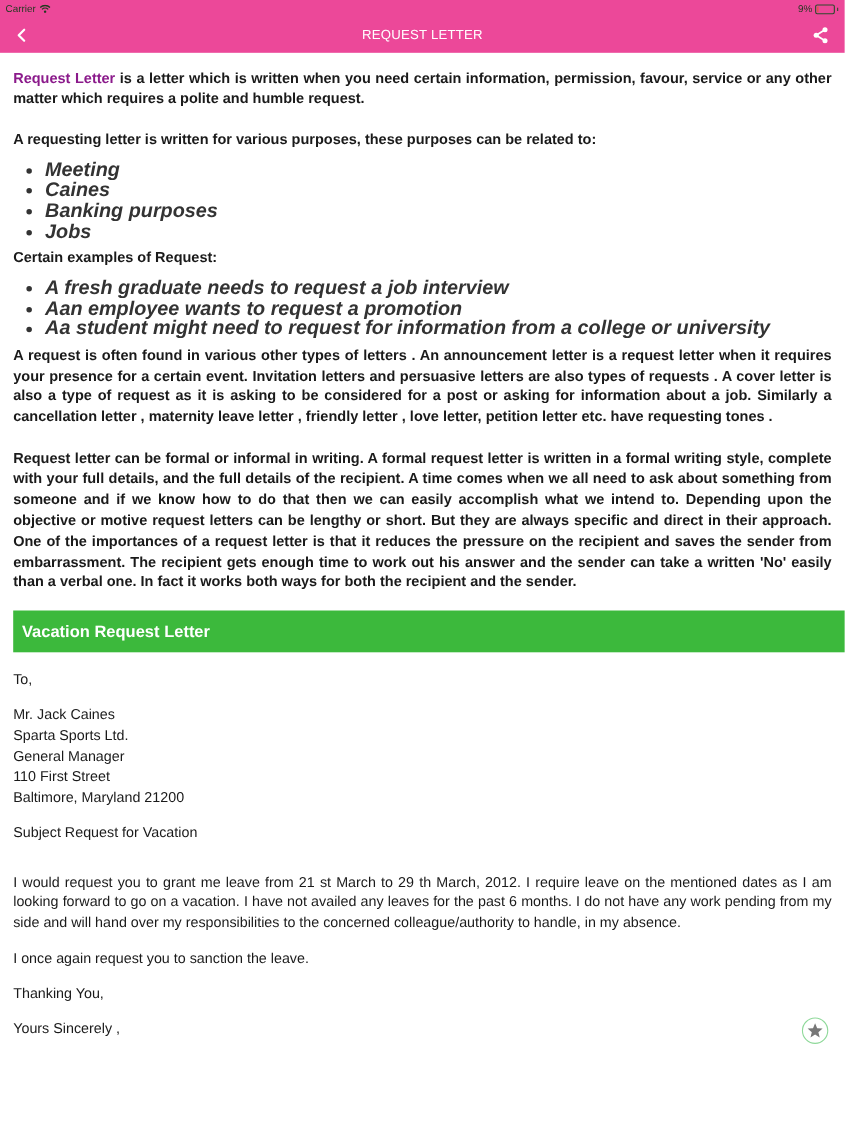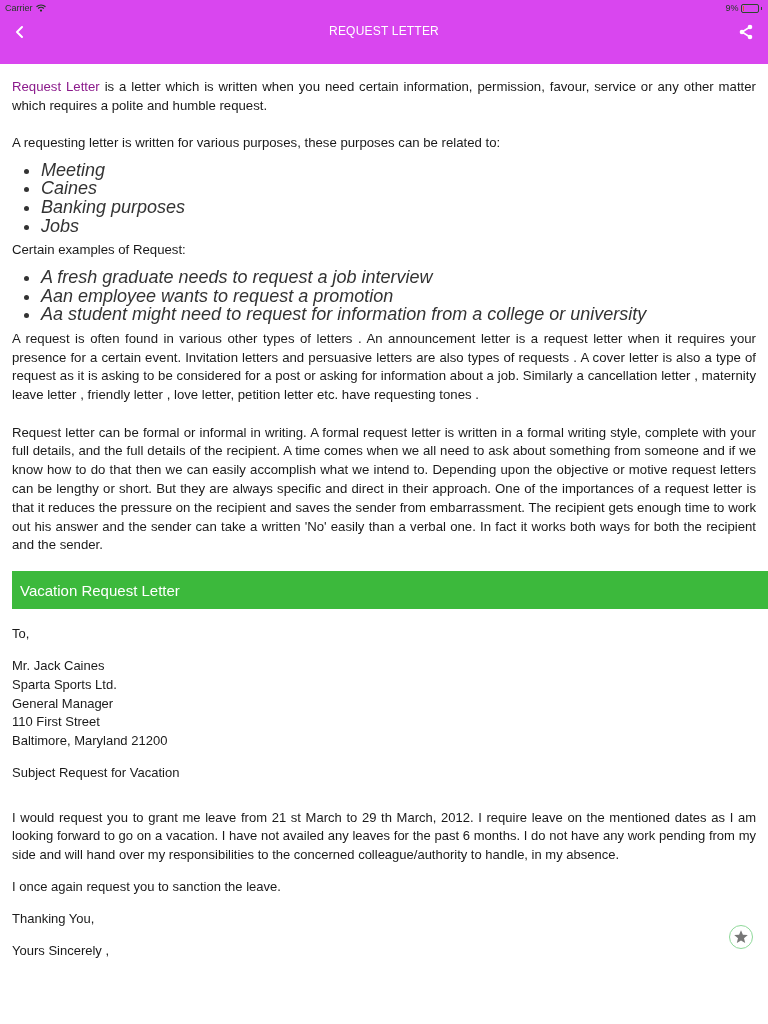--- a/index.html
+++ b/index.html
@@ -1,43 +1,43 @@
 <!DOCTYPE html>
 <html><head>
 <meta charset="utf-8">
 <style>
   html, body { margin: 0; padding: 0; }
   body {
     width: 768px; height: 1024px; overflow: hidden; background: #ffffff;
     font-family: "Liberation Sans", sans-serif; color: #1a1a1a;
     position: relative;
   }
-  .topbar { background: #d946ef; height: 64px; position: relative; color: #fff; }
+  .topbar { background: #ec4899; height: 48px; position: relative; color: #fff; }
   .status { height: 16px; position: relative; font-size: 9px; color: #1f3a1f; }
   .status .carrier { position: absolute; left: 5px; top: 3px; display: flex; align-items: center; gap: 3px; }
   .status .time { position: absolute; left: 0; right: 0; text-align: center; top: 3px; }
   .status .battery { position: absolute; right: 6px; top: 3px; display: flex; align-items: center; gap: 2px; }
   .batt-shell { width: 16px; height: 7px; border: 1px solid #2c4a2c; border-radius: 2px; position: relative; }
   .batt-fill { position: absolute; left: 1px; top: 1px; bottom: 1px; background: #e05a2a; }
   .batt-tip { width: 1.5px; height: 3px; background: #2c4a2c; }
   .navbar { height: 32px; position: relative; }
   .navbar .title { position: absolute; left: 0; right: 0; text-align: center; top: 8px; font-size: 12px; letter-spacing: 0.2px; }
   .navbar .back { position: absolute; left: 12px; top: 6px; width: 18px; height: 20px; cursor: pointer; }
   .navbar .share { position: absolute; right: 12px; top: 6px; width: 20px; height: 20px; cursor: pointer; }
 
-  .content { padding: 0 12px; font-size: 13.2px; line-height: 18.8px; }
+  .content { padding: 0 12px; font-size: 13.2px; line-height: 18.8px; font-weight: bold; }
   .content p { margin: 0; text-align: justify; }
   .intro { margin-top: 14px !important; }
   .link { color: #8b1a8b; }
   .gap { height: 18.5px; }
   ul { margin: 8px 0 6px 0; padding-left: 29px; }
   ul li { font-style: italic; color: #333; font-size: 18px; line-height: 18.6px; }
   .section-header {
     margin: 16px 0 0 12px; background: #3cb93c; color: #fff; height: 38px;
-    display: flex; align-items: center; padding-left: 8px; font-weight: normal; font-size: 15px;
+    display: flex; align-items: center; padding-left: 8px; font-weight: bold; font-size: 15px;
   }
   .letter { padding: 0 12px; font-size: 13px; line-height: 18.8px; }
   .letter p { margin: 0; text-align: justify; }
   .star-btn {
     position: absolute; left: 729px; top: 925px; width: 22px; height: 22px;
     border: 1px solid #8fd99a; border-radius: 50%; display: flex; align-items: center; justify-content: center;
     background: #fff; cursor: pointer;
   }
 </style>
 </head>

